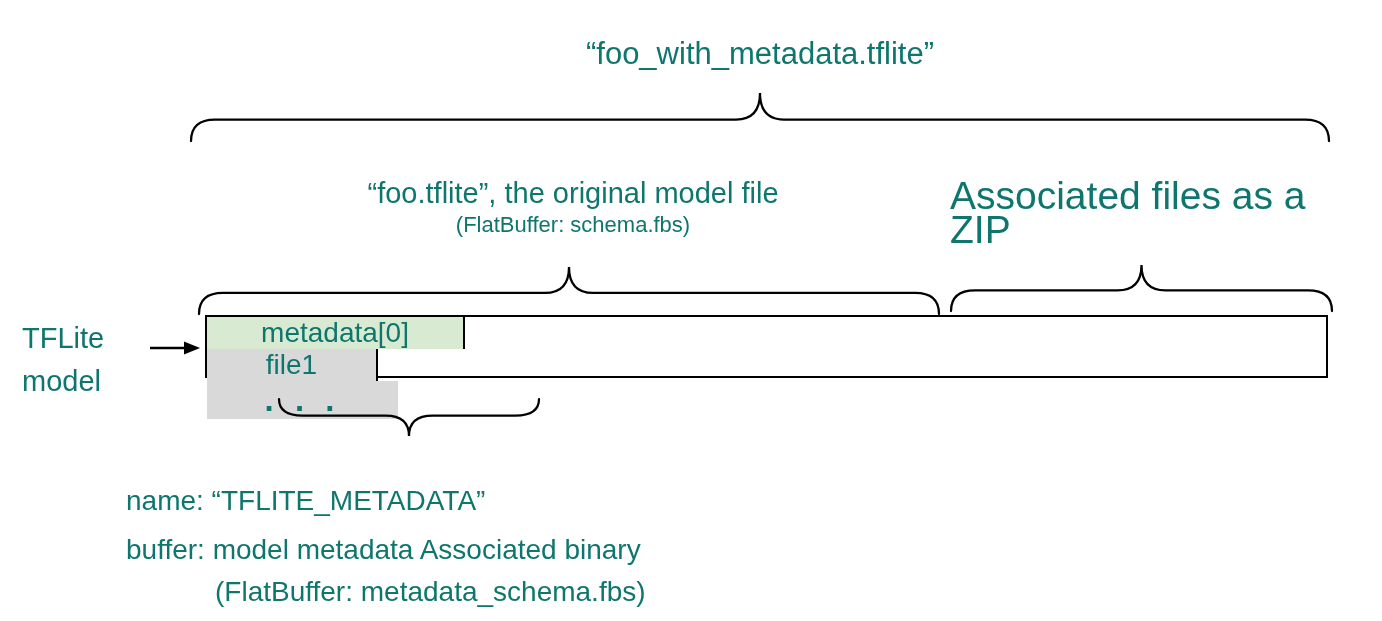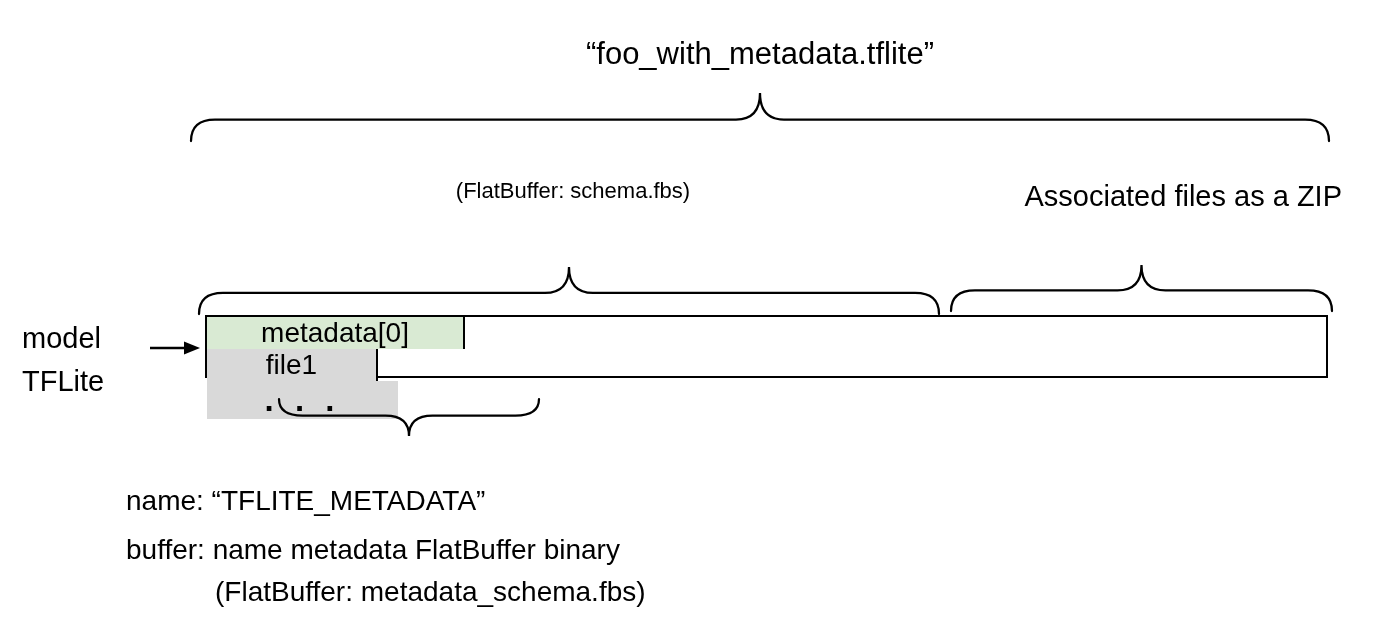--- a/index.html
+++ b/index.html
@@ -1,37 +1,37 @@
 <!DOCTYPE html>
 <html style="--metadata-fill: #d9ead3; --file-fill: #d9d9d9; --line: #000000;"><head>
 <meta charset="utf-8">
 <style>
   html,body{margin:0;padding:0;background:#ffffff;}
   .canvas{
     position:relative;
     width:1382px;height:621px;
     background:#ffffff;
     font-family:"Liberation Sans","DejaVu Sans",sans-serif;
-    color:#000000;
+    color:#0f766e;
     overflow:hidden;
   }
   .abs{position:absolute;}
   .file-title{
     left:190px;top:36px;width:1140px;
     text-align:center;font-size:31px;line-height:36px;
   }
   .brace{position:absolute;overflow:visible;}
   .model-section-label{
     left:198px;top:176px;width:750px;text-align:center;
   }
   .model-section-label .l1{font-size:29px;line-height:34px;}
   .model-section-label .l2{font-size:22px;line-height:30px;}
   .zip-section-label{
-    left:950px;top:179px;width:392px;text-align:right;
-    font-size:29px;line-height:34px;
+    left:950px;top:179px;width:392px;text-align:left;
+    font-size:39px;line-height:34px;
   }
   .side-label{
     left:22px;top:317px;font-size:29px;line-height:43px;
   }
   .arrow-svg{left:150px;top:339px;}
   .bar{
     left:205px;top:315px;width:1123px;height:63px;
     border:2px solid #000;box-sizing:border-box;
     display:flex;flex-direction:column;align-items:stretch;
     background:#fff;
@@ -58,36 +58,37 @@
 
 <div class="canvas">
 
   <div class="abs file-title">“foo_with_metadata.tflite”</div>
 
   <svg class="brace" style="left:190px;top:92px" width="1140" height="50">
       <path d="M1 49 Q1 27.500000000000004 25 27.500000000000004 L546 27.500000000000004 Q570 27.500000000000004 570 1 Q570 27.500000000000004 594 27.500000000000004 L1115 27.500000000000004 Q1139 27.500000000000004 1139 49" fill="none" stroke="#000000" stroke-width="2.25" stroke-linecap="round"></path>
     </svg>
 
   <div class="abs model-section-label">
+    <div class="l1">“foo.tflite”, the original model file</div>
     <div class="l2">(FlatBuffer: schema.fbs)</div>
   </div>
 
   <div class="abs zip-section-label">Associated files as a ZIP</div>
 
   <svg class="brace" style="left:198px;top:266px" width="742" height="49">
       <path d="M1 48 Q1 26.950000000000003 25 26.950000000000003 L347 26.950000000000003 Q371 26.950000000000003 371 1 Q371 26.950000000000003 395 26.950000000000003 L717 26.950000000000003 Q741 26.950000000000003 741 48" fill="none" stroke="#000000" stroke-width="2.25" stroke-linecap="round"></path>
     </svg>
 
   <svg class="brace" style="left:950px;top:264px" width="383" height="48">
       <path d="M1 47 Q1 26.400000000000002 25 26.400000000000002 L167.5 26.400000000000002 Q191.5 26.400000000000002 191.5 1 Q191.5 26.400000000000002 215.5 26.400000000000002 L358 26.400000000000002 Q382 26.400000000000002 382 47" fill="none" stroke="#000000" stroke-width="2.25" stroke-linecap="round"></path>
     </svg>
 
   <div class="abs side-label">
+    <div>TFLite</div>
     <div>model</div>
-    <div>TFLite</div>
   </div>
 
   <svg class="abs arrow-svg" width="50" height="18" viewBox="0 0 50 18">
     <line x1="0" y1="9" x2="36" y2="9" stroke="#000" stroke-width="2.6"></line>
     <polygon points="34,2.5 50,9 34,15.5" fill="#000"></polygon>
   </svg>
 
   <div class="abs bar">
     <div class="seg s1 bordered"></div>
     <div class="seg s2 bordered">metadata[0]</div>
@@ -95,17 +96,17 @@
     <div class="seg s4 bordered">file1</div>
     <div class="seg s5">. . .</div>
   </div>
 
   <svg class="brace" style="left:278px;top:398px" width="262" height="39">
       <path d="M1 1 Q1 17.55 24.58 17.55 L107.42 17.55 Q131 17.55 131 38 Q131 17.55 154.57999999999998 17.55 L237.42000000000002 17.55 Q261 17.55 261 1" fill="none" stroke="#000000" stroke-width="2.25" stroke-linecap="round"></path>
     </svg>
 
   <div class="abs note">
     <div class="n1">name: “TFLITE_METADATA”</div>
-    <div class="n2">buffer: name metadata FlatBuffer binary</div>
+    <div class="n2">buffer: model metadata Associated binary</div>
     <div class="n3">(FlatBuffer: metadata_schema.fbs)</div>
   </div>
 
 </div>
 
 </body></html>

